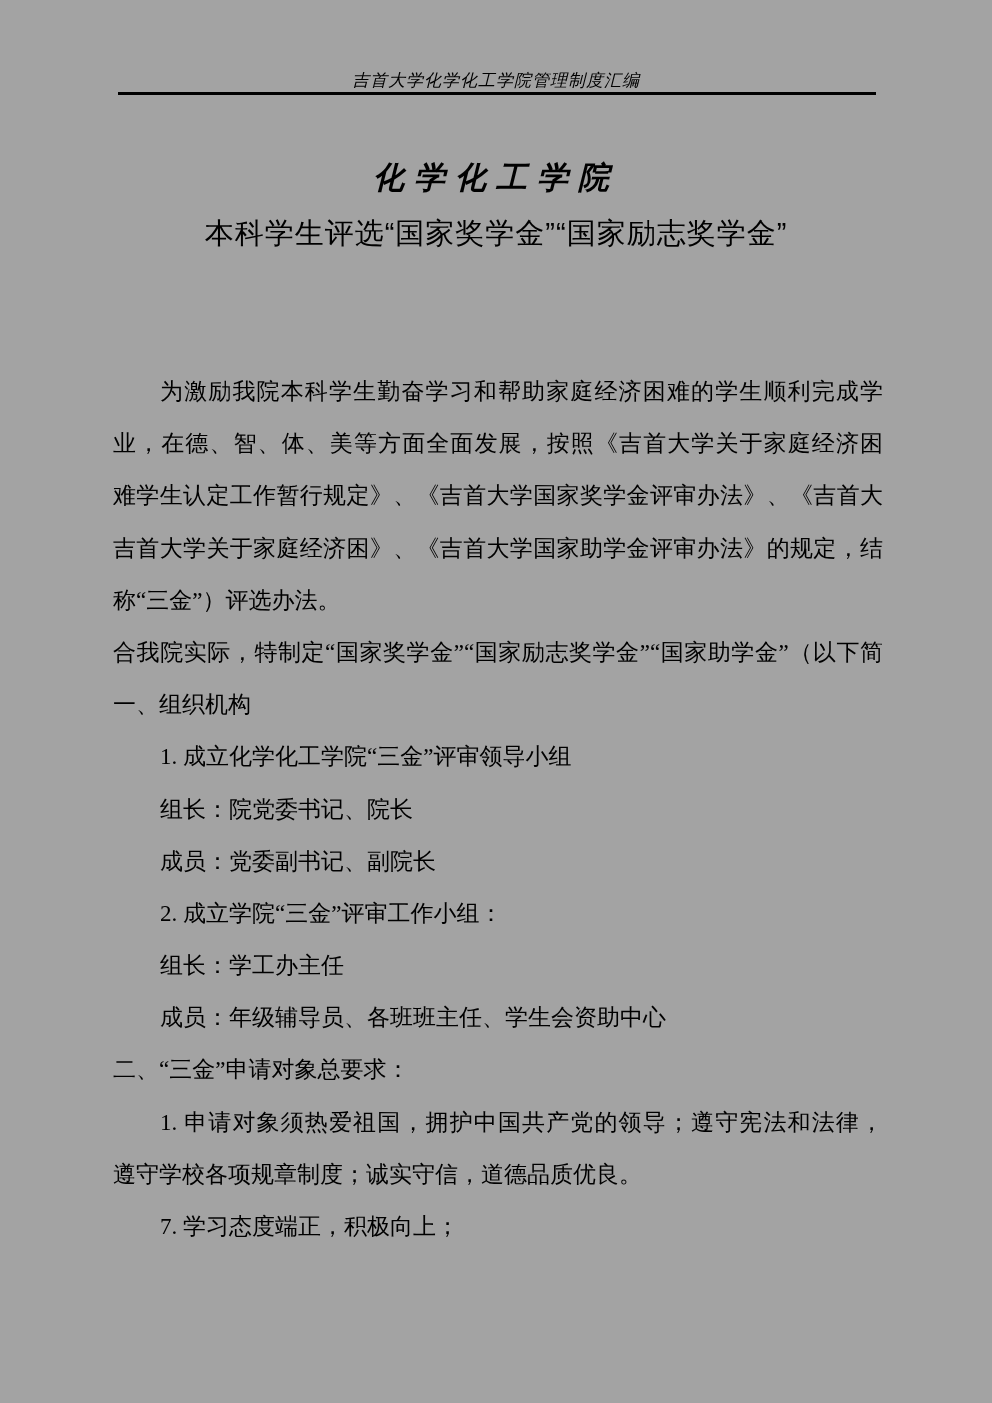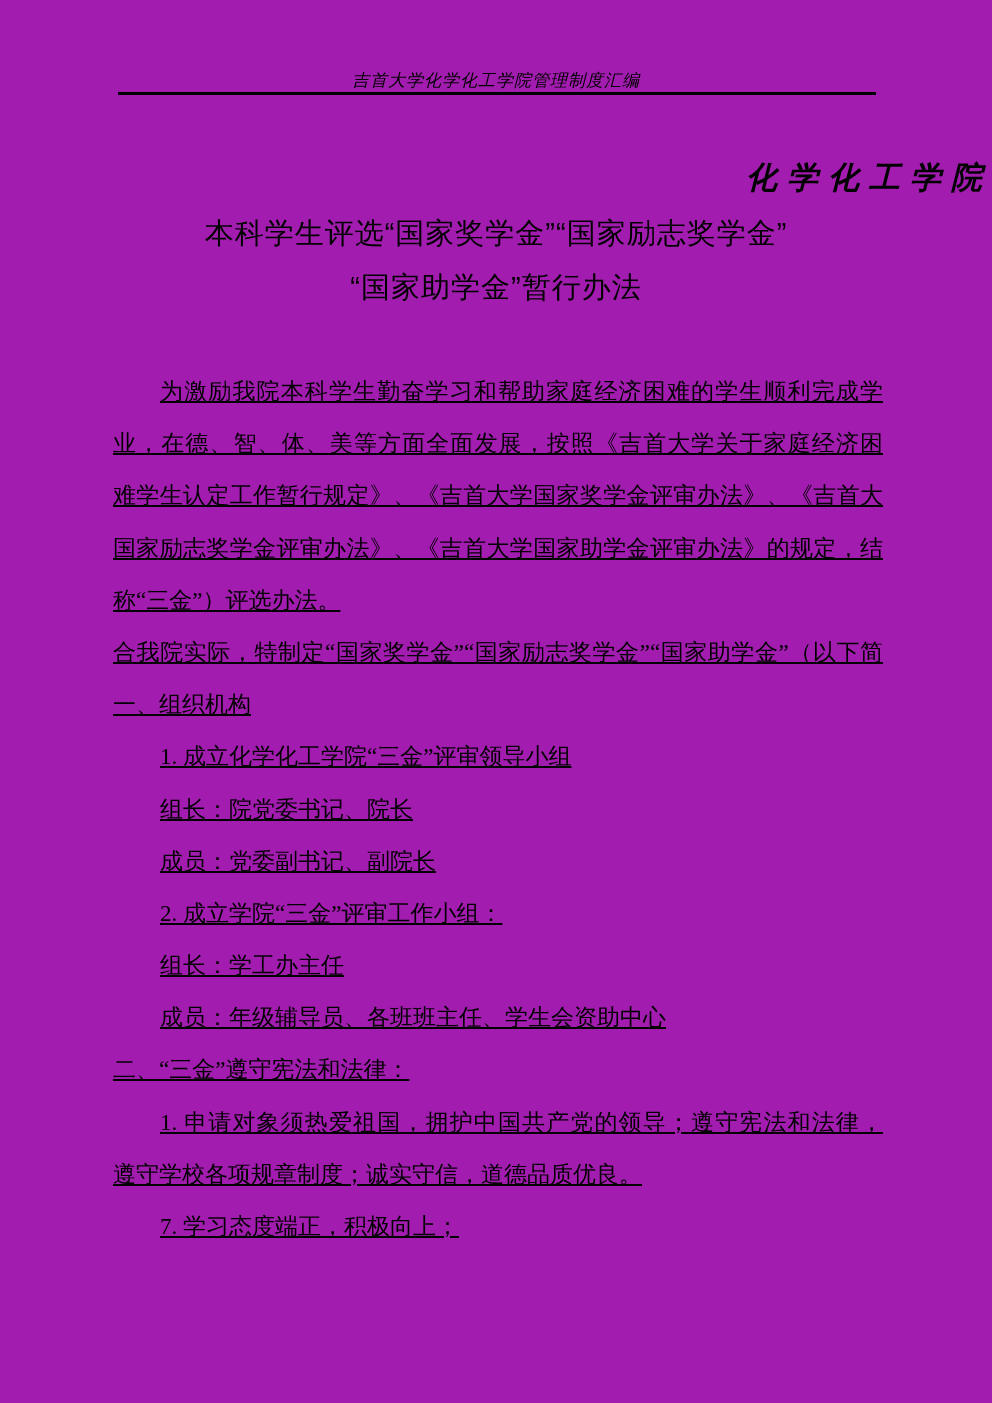--- a/index.html
+++ b/index.html
@@ -1,21 +1,21 @@
 <!DOCTYPE html>
 <html><head>
 <meta charset="utf-8">
 <style>
   * { margin: 0; padding: 0; box-sizing: border-box; }
   html, body { background: #ffffff; }
   .page {
     position: relative;
     width: 992px;
     height: 1403px;
-    background: #a21caf;
+    background: #a3a3a3;
     color: #000000;
     font-family: "Liberation Serif", "DejaVu Serif", serif;
     overflow: hidden;
   }
   .running-header {
     position: absolute;
     top: 69px;
     left: 0;
     width: 100%;
     text-align: center;
@@ -30,21 +30,21 @@
     left: 118px;
     width: 758px;
     height: 3px;
     background: #000000;
   }
   .script-title {
     position: absolute;
     top: 158px;
     left: 0;
     width: 100%;
-    text-align: right;
+    text-align: center;
     font-size: 31px;
     font-weight: bold;
     font-style: italic;
     letter-spacing: 10px;
     line-height: 40px;
     color: #000000;
   }
   .doc-title {
     position: absolute;
     top: 206px;
@@ -64,21 +64,20 @@
     left: 113px;
     width: 770px;
     font-size: 23px;
     color: #000000;
   }
   .ln {
     height: 52.2px;
     line-height: 52.2px;
     white-space: nowrap;
     text-align: left;
-    text-decoration: underline;
   }
   .ln.ind { padding-left: 47px; }
   .ln.fill {
     white-space: normal;
     text-align: justify;
     text-align-last: justify;
     text-justify: inter-character;
     overflow: hidden;
   }
   .ln.fill.ind { padding-left: 0; text-indent: 47px; }
@@ -98,37 +97,36 @@
 <div class="page">
 
   <div class="running-header">吉首大学化学化工学院管理制度汇编</div>
 
   <div class="header-rule"></div>
 
   <div class="script-title">化学化工学院</div>
 
   <div class="doc-title">
     <div>本科学生评选“国家奖学金”“国家励志奖学金”</div>
-    <div>“国家助学金”暂行办法</div>
   </div>
 
   <div class="body-text">
     <div class="ln fill ind">为激励我院本科学生勤奋学习和帮助家庭经济困难的学生顺利完成学</div>
     <div class="ln fill">业，在德、智、体、美等方面全面发展，按照《吉首大学关于家庭经济困</div>
     <div class="ln fill">难学生认定工作暂行规定》、《吉首大学国家奖学金评审办法》、《吉首大学</div>
-    <div class="ln fill">国家励志奖学金评审办法》、《吉首大学国家助学金评审办法》的规定，结</div>
+    <div class="ln fill">吉首大学关于家庭经济困》、《吉首大学国家助学金评审办法》的规定，结</div>
     <div class="ln">称“三金”）评选办法。</div>
     <div class="ln fill">合我院实际，特制定“国家奖学金”“国家励志奖学金”“国家助学金”（以下简</div>
     <div class="ln">一、组织机构</div>
     <div class="ln ind">1. 成立化学化工学院“三金”评审领导小组</div>
     <div class="ln ind">组长：院党委书记、院长</div>
     <div class="ln ind">成员：党委副书记、副院长</div>
     <div class="ln ind">2. 成立学院“三金”评审工作小组：</div>
     <div class="ln ind">组长：学工办主任</div>
     <div class="ln ind">成员：年级辅导员、各班班主任、学生会资助中心</div>
-    <div class="ln">二、“三金”遵守宪法和法律：</div>
+    <div class="ln">二、“三金”申请对象总要求：</div>
     <div class="ln fill ind">1. 申请对象须热爱祖国，拥护中国共产党的领导；遵守宪法和法律，</div>
     <div class="ln">遵守学校各项规章制度；诚实守信，道德品质优良。</div>
     <div class="ln ind">7. 学习态度端正，积极向上；</div>
   </div>
 
 
 </div>
 
 </body></html>

